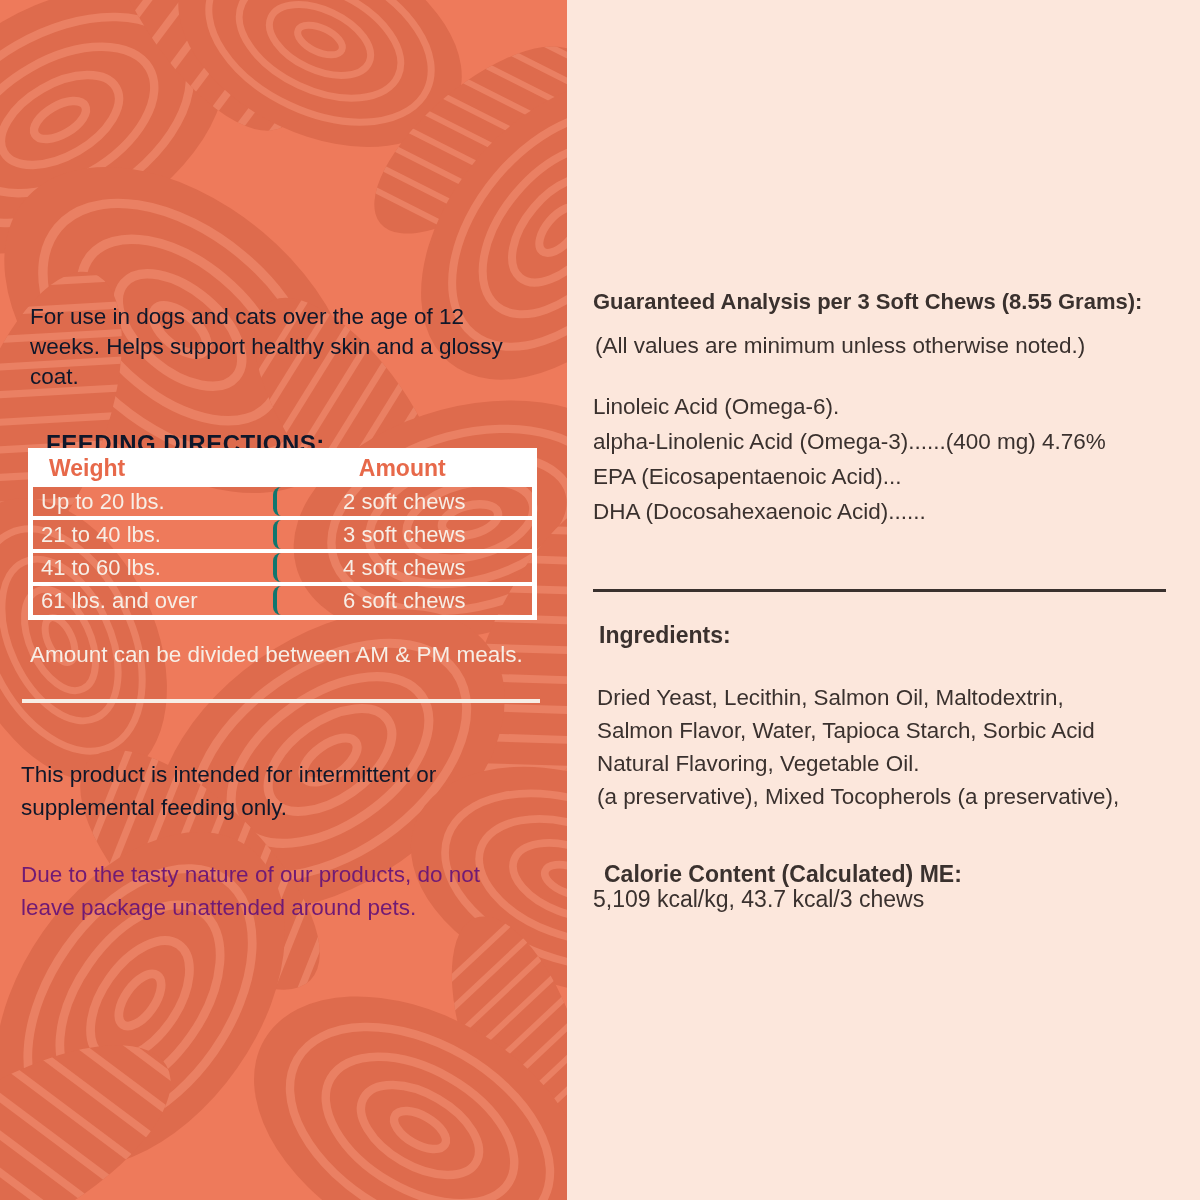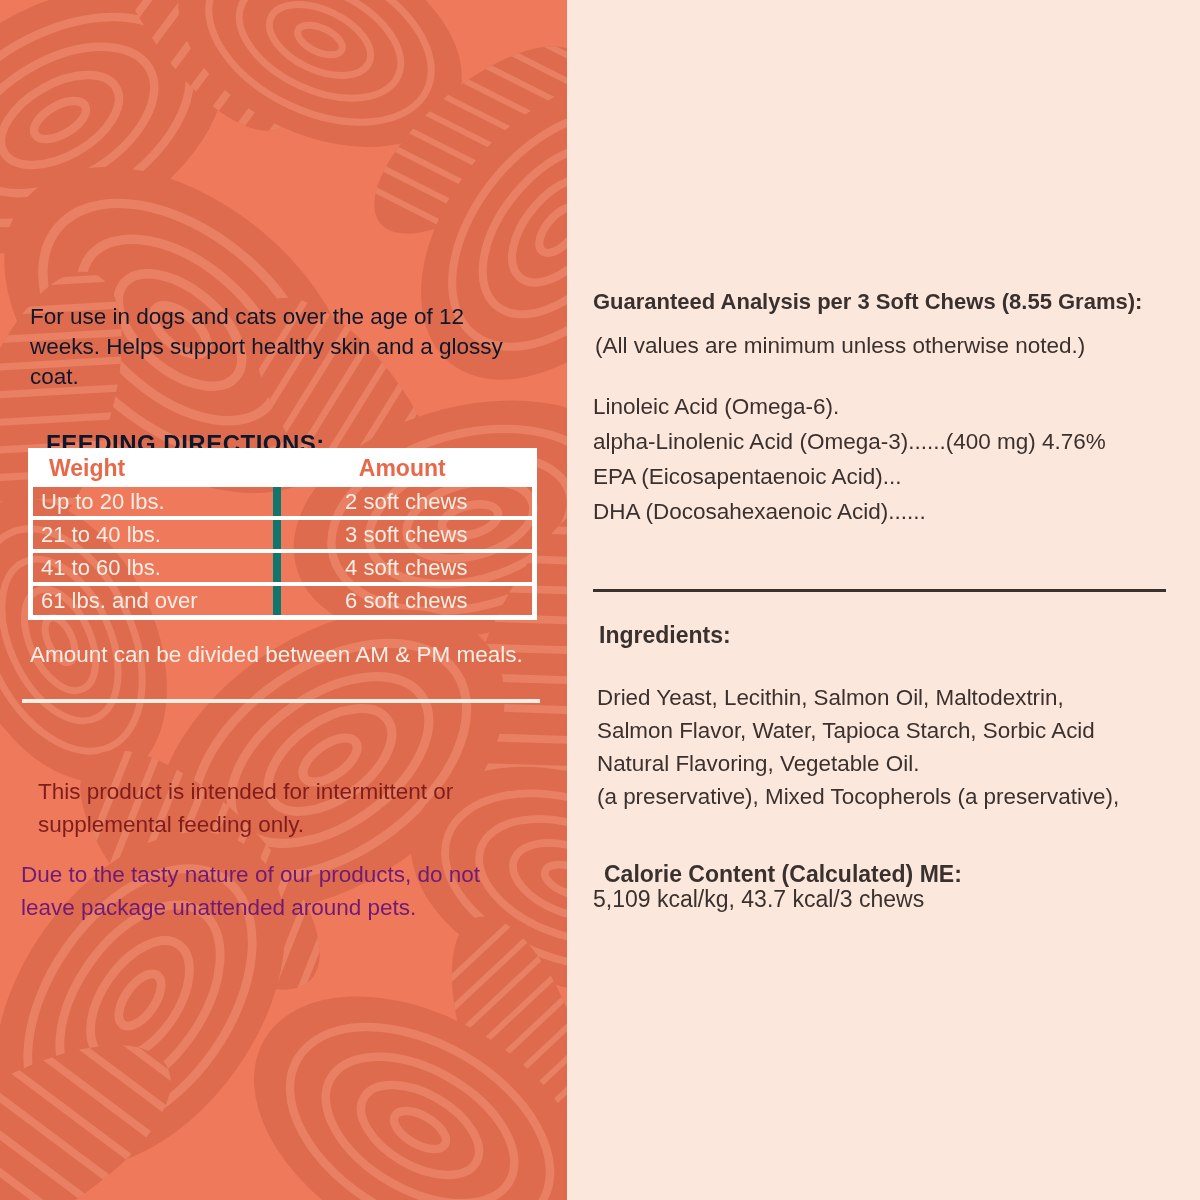--- a/index.html
+++ b/index.html
@@ -25,34 +25,34 @@
   }
   .feed-table {
     position:absolute; left:28px; top:448px; width:509px;
     border:5px solid #FFFFFF; box-sizing:border-box;
   }
   .thead { display:flex; background:#FFFFFF; height:30px; align-items:center; }
   .th { color:#E7694A; font-weight:bold; font-size:23px; }
   .th-weight { width:48%; padding-left:16px; box-sizing:border-box; }
   .th-amount { width:52%; text-align:center; }
   .trow { display:flex; height:29px; border-top:4px solid #FFFFFF; }
-  .td { color:#F7EEE6; font-size:22px; line-height:29px; box-sizing:border-box; }
+  .td { color:#F7EEE6; font-size:22px; line-height:29px; box-sizing:border-box;border-radius:8px; }
   .td-weight { width:48%; padding-left:8px; }
-  .td-amount { width:52%; border-left:8px solid #0f766e; text-align:center; }
+  .td-amount { width:52%; border-left:4px solid #0f766e; text-align:center; }
   .table-note {
     position:absolute; left:30px; top:642px; width:520px;
     color:#F7EEE6; font-size:22.5px; white-space:nowrap;
   }
   .rule-left {
     position:absolute; left:22px; top:699px; width:518px; height:4px;
     background:#F7EEE6;
   }
   .note1 {
-    position:absolute; left:21px; top:758px; width:515px; margin:17px;
-    color:#7f1d1d; font-size:22.5px; line-height:33px;
+    position:absolute; left:21px; top:758px; width:515px; margin:0;
+    color:#0f172a; font-size:22.5px; line-height:33px;
   }
   .note2 {
     position:absolute; left:21px; top:858px; width:515px; margin:0;
     color:#701a75; font-size:22.5px; line-height:33px;
   }
   
   .right-panel {
     position:absolute; left:567px; top:0; width:633px; height:1200px;
     background:#FCE7DC;
   }

